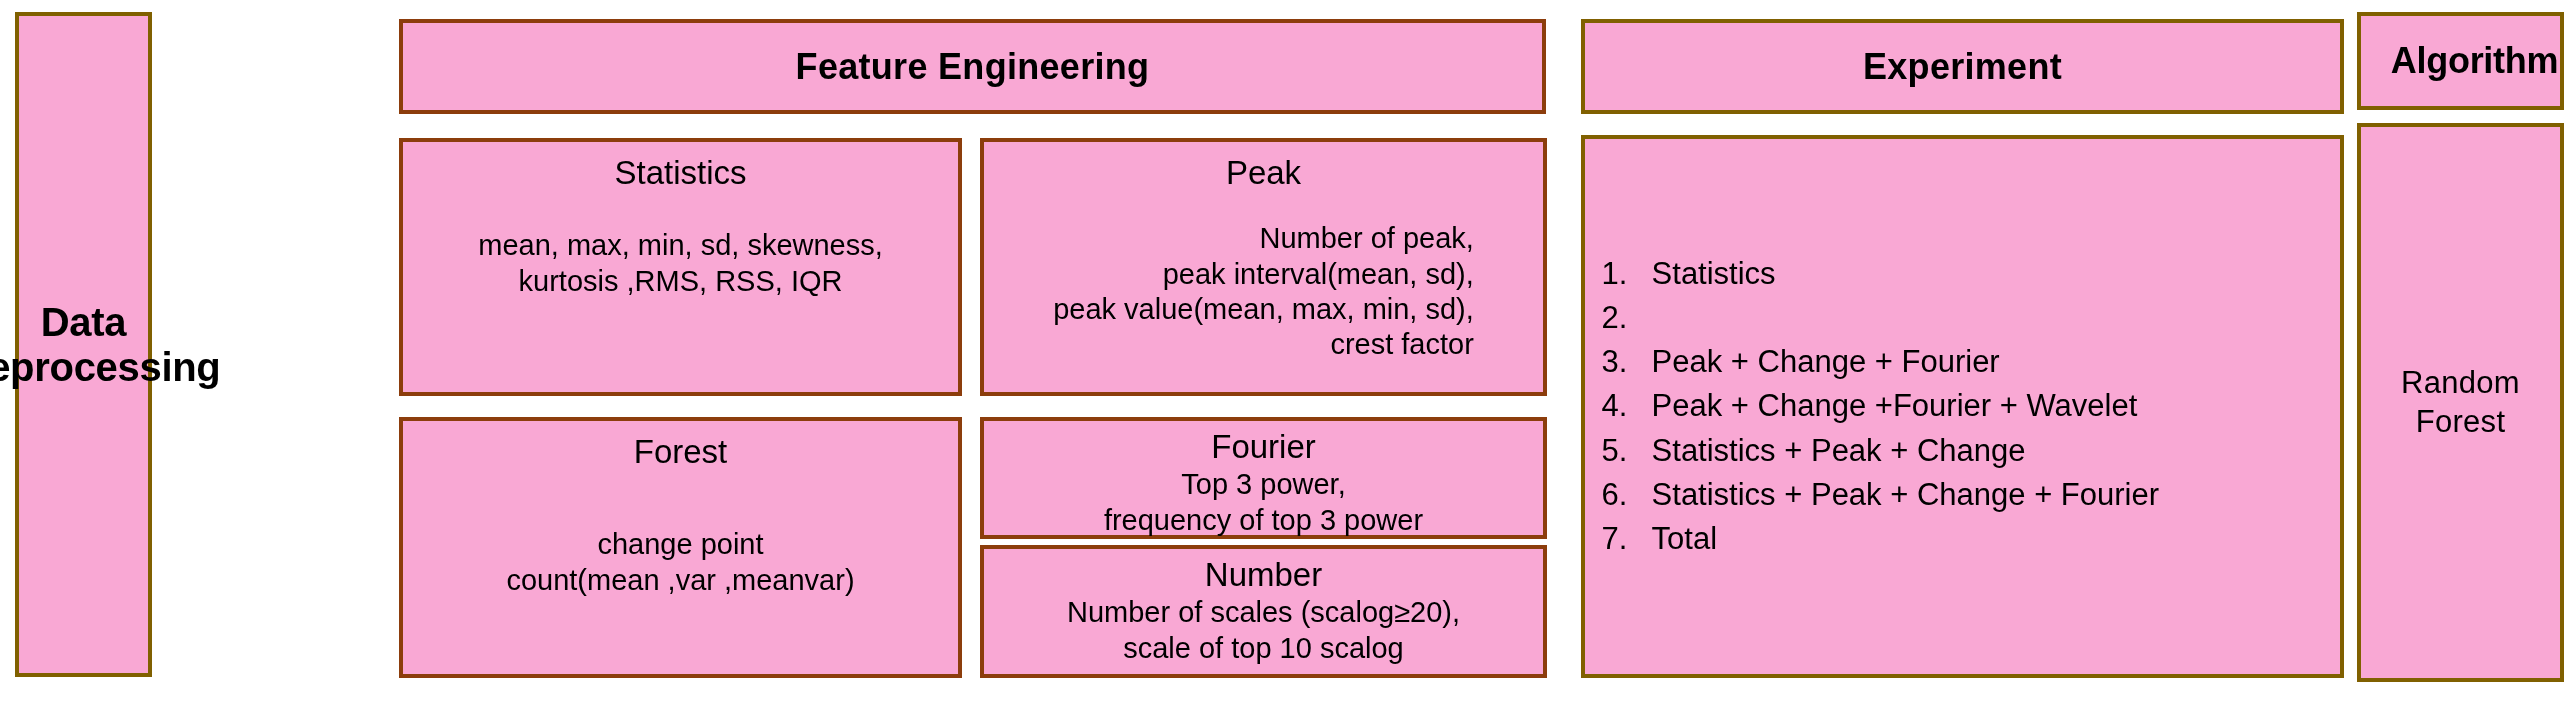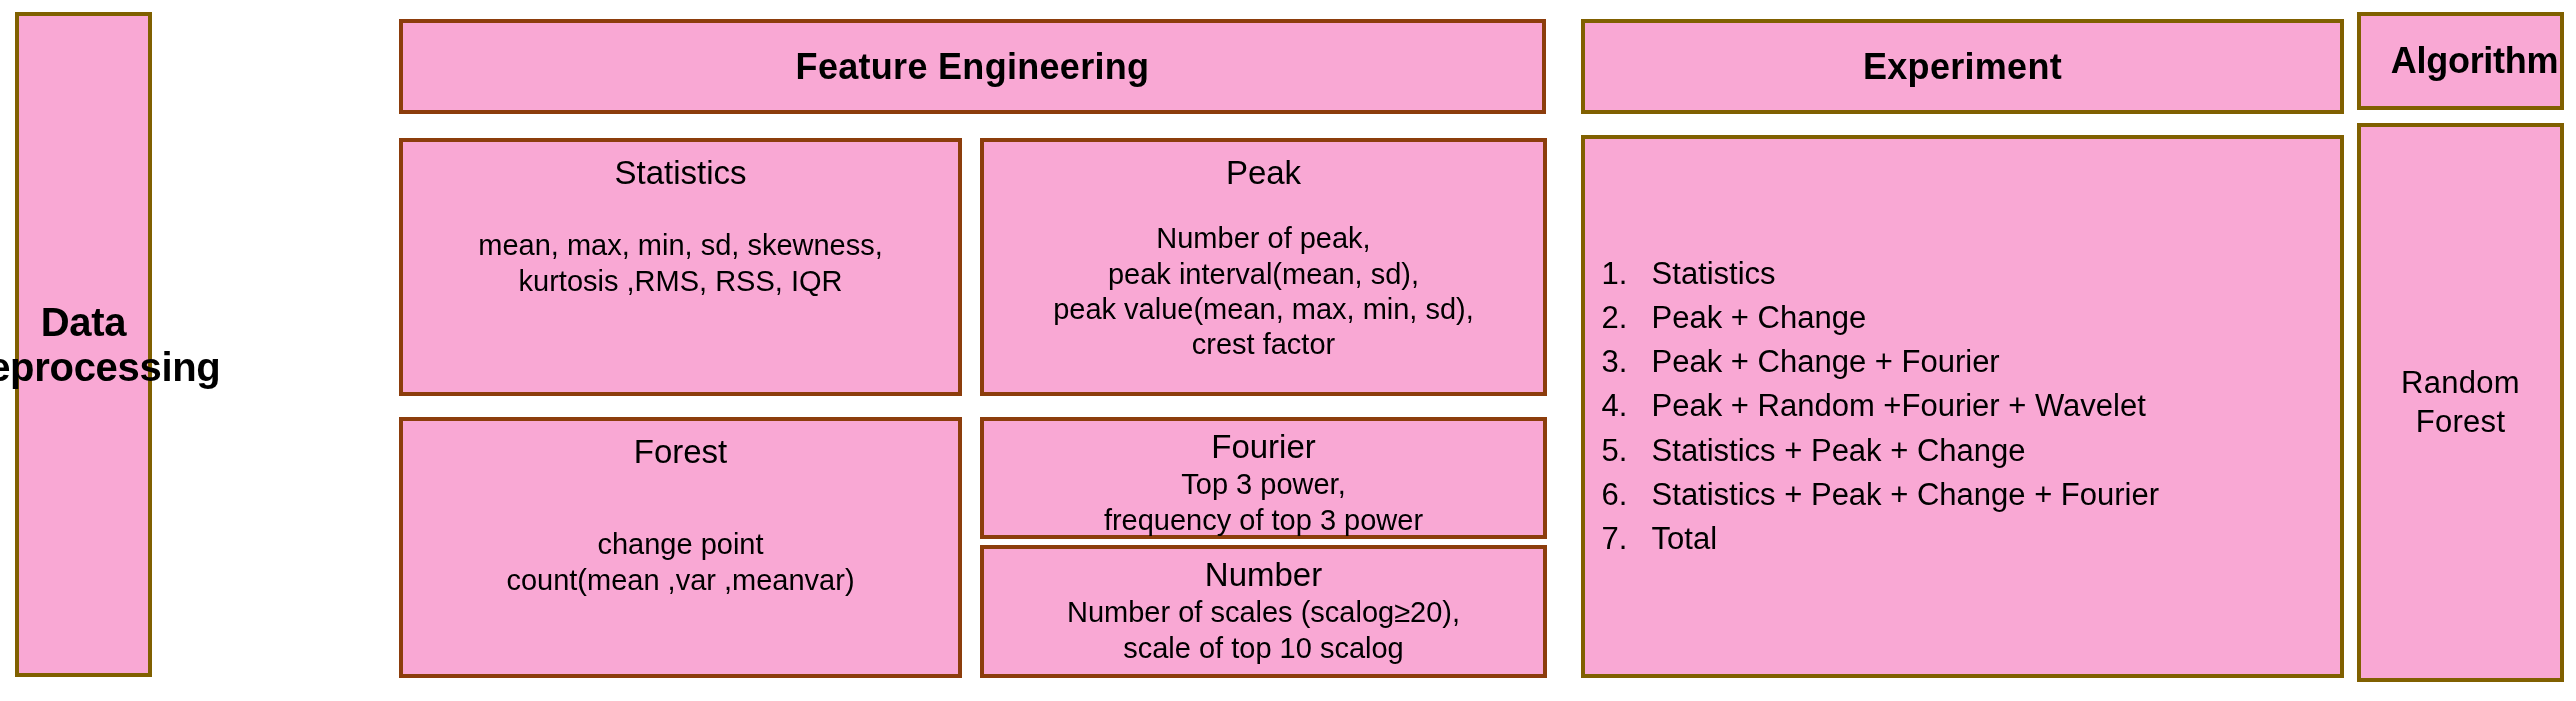--- a/index.html
+++ b/index.html
@@ -47,21 +47,21 @@
     left: 399px; top: 19.3px; width: 1147px; height: 95px;
   }
   #fe-header-box .title {
     font-size: 36px;
     font-weight: bold;
     font-stretch: condensed;
     letter-spacing: 0.3px;
   }
 
   #statistics-box { left: 399px;  top: 138px; width: 563px; height: 258px; }
-  #peak-box       { left: 980px; top: 138px; width: 567px; height: 258px; }
+  #peak-box       { left: 980px; top: 138px; width: 567px; height: 258px; text-align: right; }
   #change-box     { left: 399px;  top: 417px; width: 563px; height: 261px; }
   #fourier-box    { left: 980px; top: 417px; width: 567px; height: 122px; }
   #wavelet-box    { left: 980px; top: 545px; width: 567px; height: 133px; }
 
   .fe-card { justify-content: flex-start; padding-top: 12.4px; }
   .fe-card .card-title {
     font-size: 33px;
     font-weight: normal;
     font-stretch: condensed;
     line-height: 1.15;
@@ -188,29 +188,28 @@
   </div>
 
   <div class="box olive" id="experiment-body-box">
     <ol id="experiment-list">
       <li>
         <span class="num">1.</span>
         <span class="lbl">Statistics</span>
       </li>
       <li>
         <span class="num">2.</span>
-        <span class="lbl">Peak + Change</span>
       </li>
       <li>
         <span class="num">3.</span>
         <span class="lbl">Peak + Change + Fourier</span>
       </li>
       <li>
         <span class="num">4.</span>
-        <span class="lbl">Peak + Random +Fourier + Wavelet</span>
+        <span class="lbl">Peak + Change +Fourier + Wavelet</span>
       </li>
       <li>
         <span class="num">5.</span>
         <span class="lbl">Statistics + Peak + Change</span>
       </li>
       <li>
         <span class="num">6.</span>
         <span class="lbl">Statistics + Peak + Change + Fourier</span>
       </li>
       <li>

